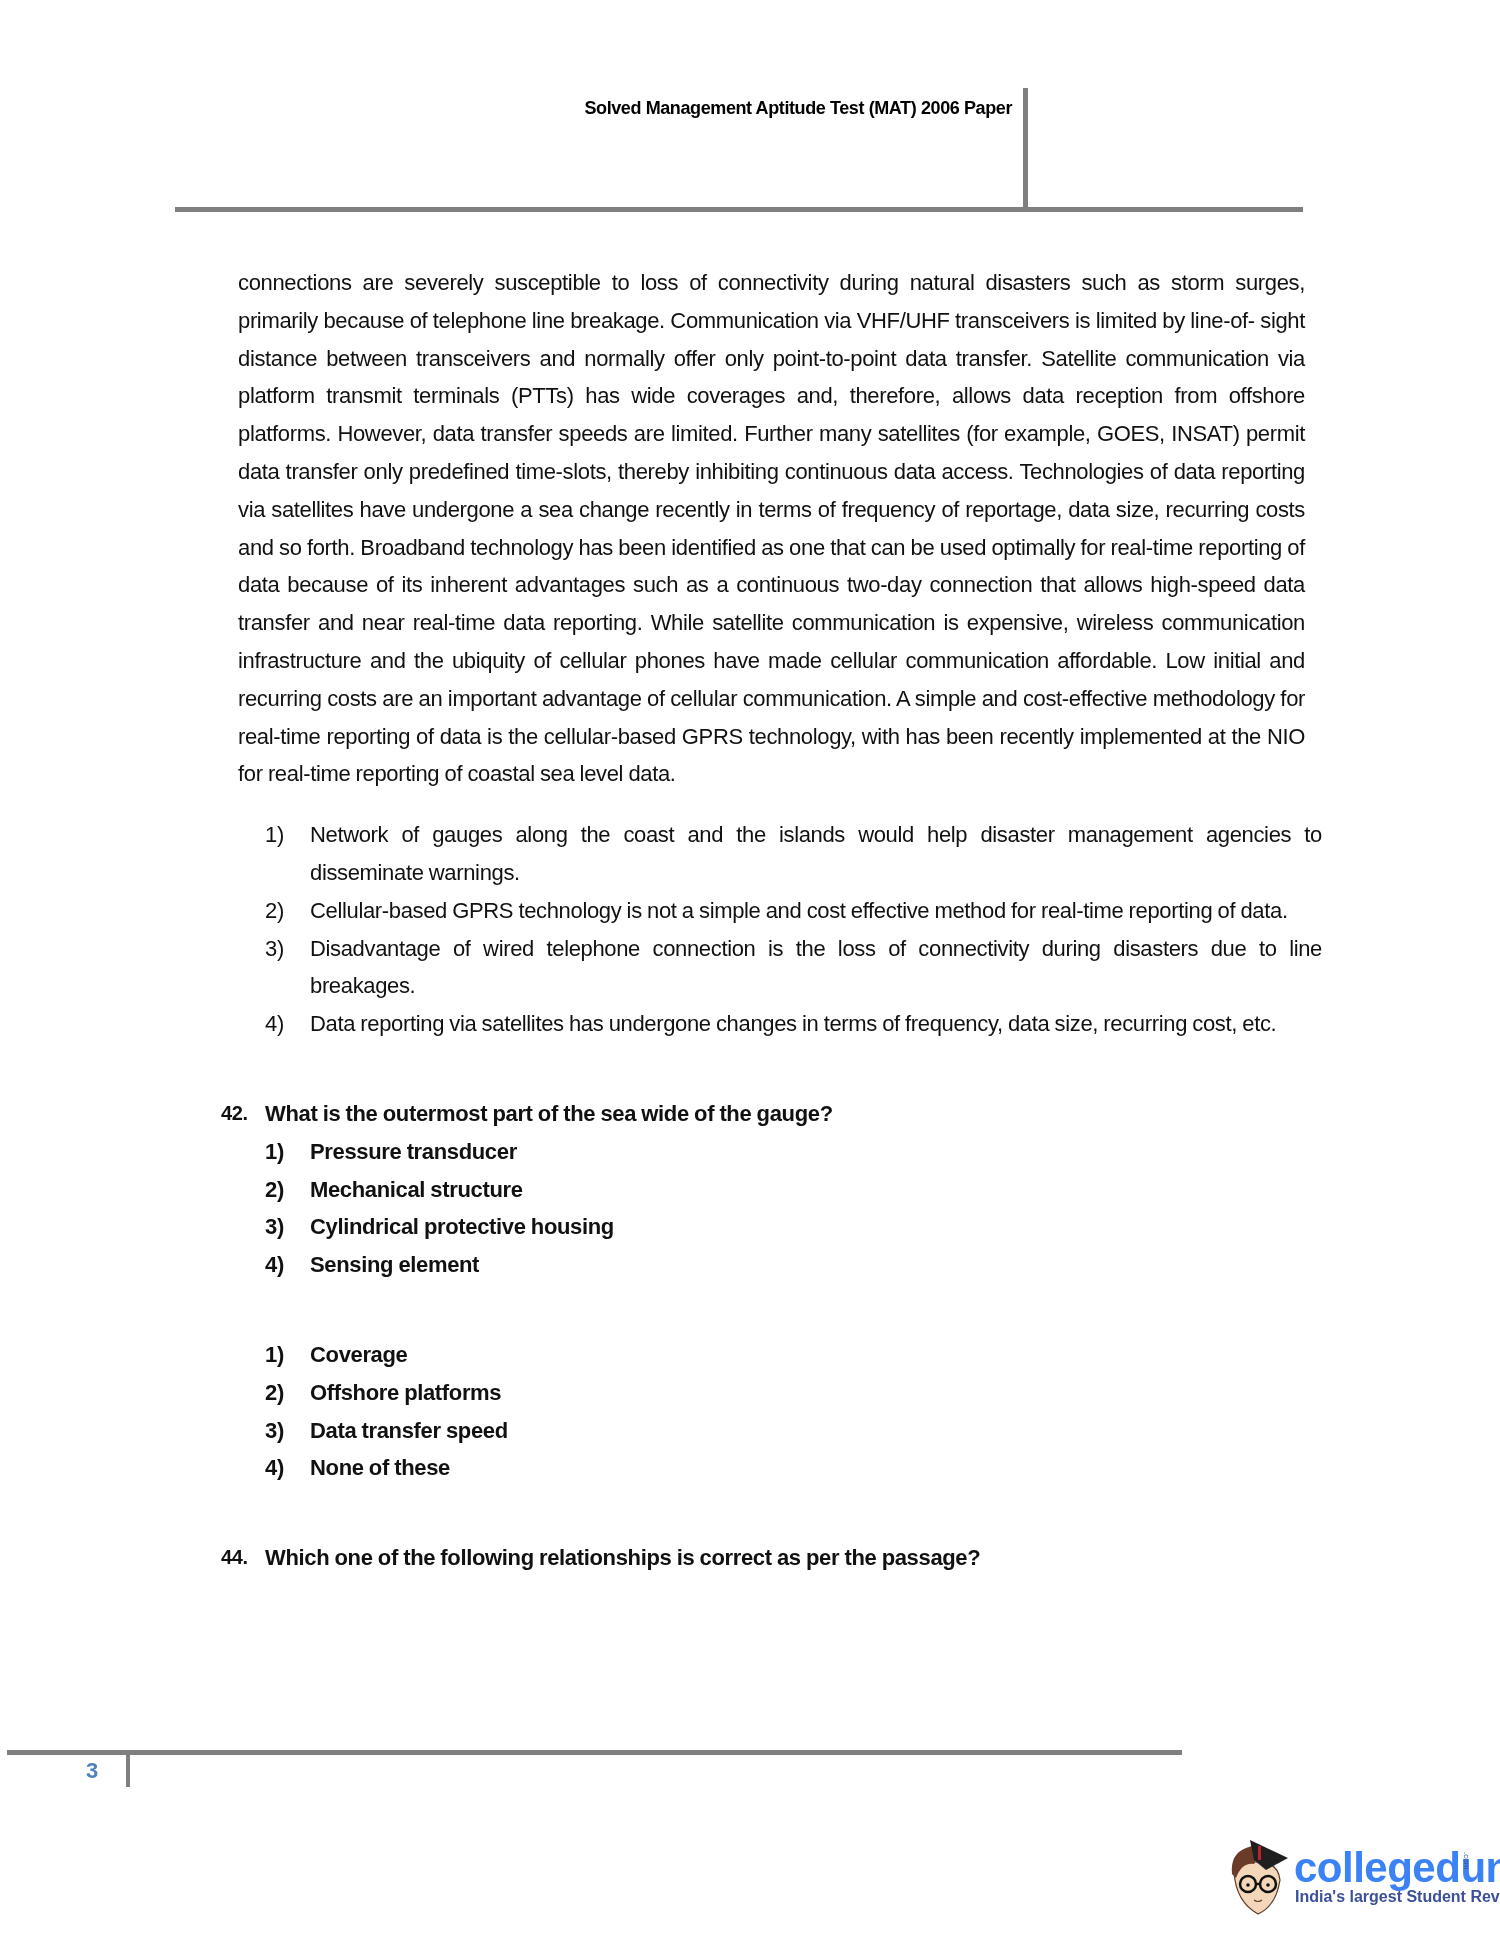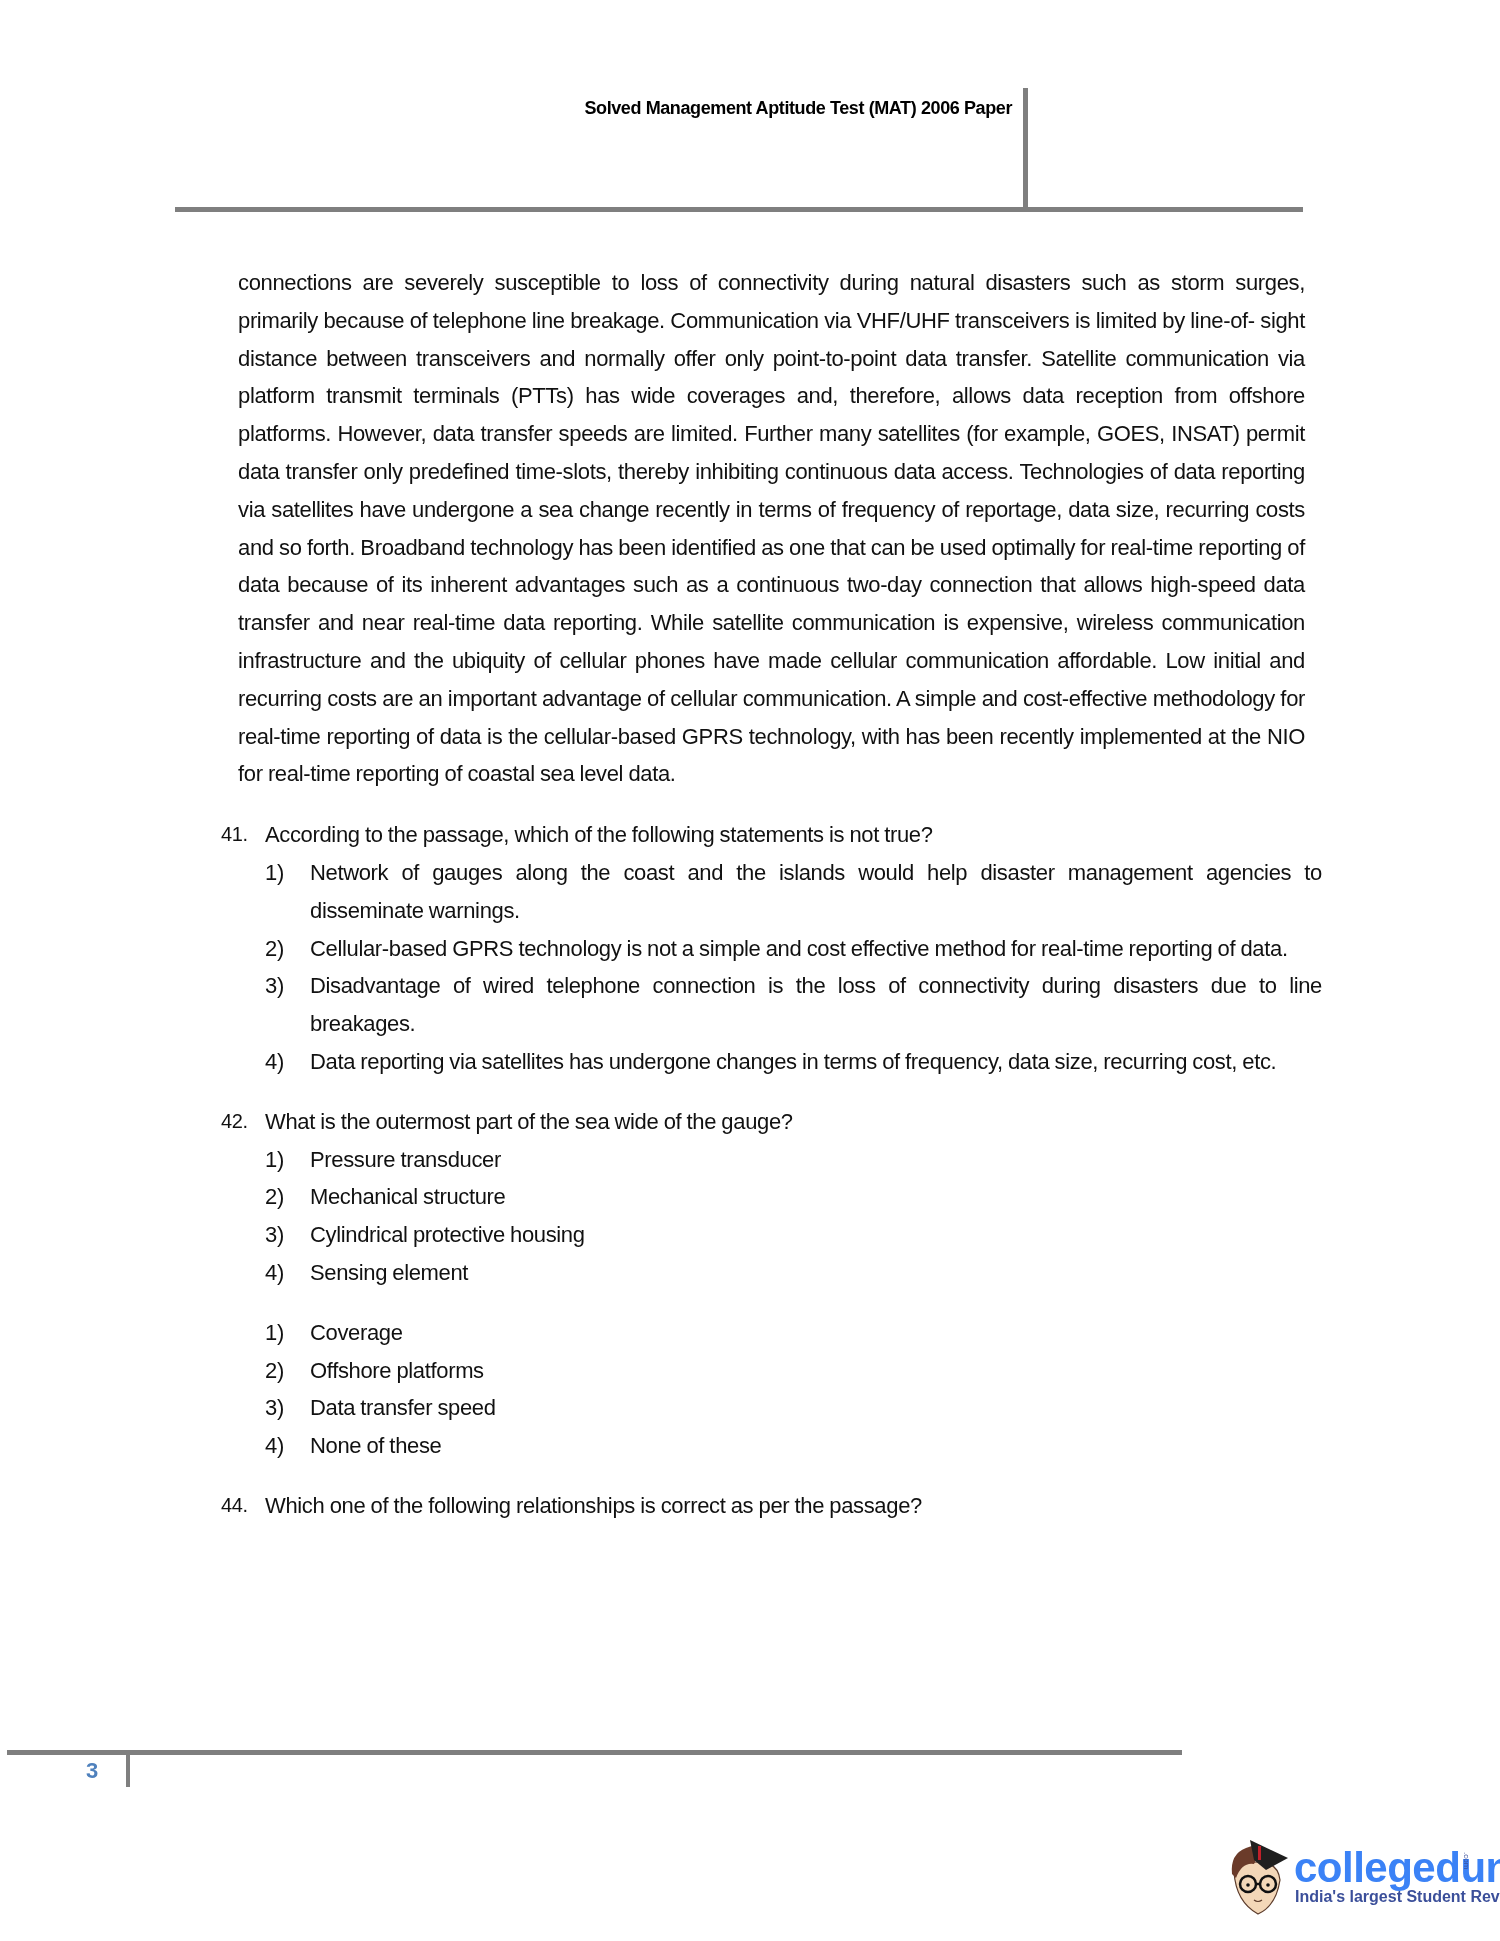--- a/index.html
+++ b/index.html
@@ -6,21 +6,21 @@
   body { width: 1500px; height: 1941px; position: relative; overflow: hidden;
          font-family: "Liberation Sans", "DejaVu Sans", sans-serif; color: #111; }
   .hdr-title { position: absolute; left: 300px; width: 712px; top: 98px; text-align: right;
                font-weight: bold; font-size: 18px; letter-spacing: -0.4px; color: #000; white-space: nowrap; }
   .hdr-vrule { position: absolute; left: 1023px; top: 88px; width: 5px; height: 122px; background: #7f7f7f; }
   .hdr-hrule { position: absolute; left: 175px; top: 207px; width: 1128px; height: 5px; background: #7f7f7f; }
   .content { position: absolute; left: 221px; top: 247px; width: 1101px;
              font-size: 22px; line-height: 37.8px; letter-spacing: -0.35px; word-spacing: -0.5px; }
   .para { text-align: justify; margin: 17px; }
   .q { margin-top: 23px; }
-  .q + .q { margin-top: 22px; }
+  .q + .q { margin-top: 52px; font-weight: bold; }
   .q-head { display: flex; }
   .q-num { width: 44px; flex: 0 0 44px; font-size: 20px; }
   .q-text { flex: 1; }
   .opts { margin: 0; padding: 0 0 0 44px; list-style: none; }
   .opt { display: flex; }
   .opt-num { width: 45px; flex: 0 0 45px; }
   .opt-text { flex: 1; text-align: justify; }
   .ftr-hrule { position: absolute; left: 7px; top: 1750px; width: 1175px; height: 5px; background: #7f7f7f; }
   .ftr-vrule { position: absolute; left: 126px; top: 1752px; width: 4px; height: 35px; background: #7f7f7f; }
   .page-num { position: absolute; left: 86px; top: 1758px; font-size: 22px; font-weight: bold; color: #4f81bd; }
@@ -36,24 +36,20 @@
 <body>
 
 <div class="hdr-title">Solved Management Aptitude Test (MAT) 2006 Paper</div>
 <div class="hdr-vrule"></div>
 <div class="hdr-hrule"></div>
 
 <div class="content">
   <p class="para">connections are severely susceptible to loss of connectivity during natural disasters such as storm surges, primarily because of telephone line breakage. Communication via VHF/UHF transceivers is limited by line-of- sight distance between transceivers and normally offer only point-to-point data transfer. Satellite communication via platform transmit terminals (PTTs) has wide coverages and, therefore, allows data reception from offshore platforms. However, data transfer speeds are limited. Further many satellites (for example, GOES, INSAT) permit data transfer only predefined time-slots, thereby inhibiting continuous data access. Technologies of data reporting via satellites have undergone a sea change recently in terms of frequency of reportage, data size, recurring costs and so forth. Broadband technology has been identified as one that can be used optimally for real-time reporting of data because of its inherent advantages such as a continuous two-day connection that allows high-speed data transfer and near real-time data reporting. While satellite communication is expensive, wireless communication infrastructure and the ubiquity of cellular phones have made cellular communication affordable. Low initial and recurring costs are an important advantage of cellular communication. A simple and cost-effective methodology for real-time reporting of data is the cellular-based GPRS technology, with has been recently implemented at the NIO for real-time reporting of coastal sea level data.</p>
 
   <div class="q">
-    <div class="q-head">
-      <span class="q-num">41.</span>
-      <span class="q-text">According to the passage, which of the following statements is not true?</span>
-    </div>
     <ul class="opts">
       <li class="opt">
           <span class="opt-num">1)</span>
           <span class="opt-text">Network of gauges along the coast and the islands would help disaster management agencies to disseminate warnings.</span>
         </li>
       <li class="opt">
           <span class="opt-num">2)</span>
           <span class="opt-text">Cellular-based GPRS technology is not a simple and cost effective method for real-time reporting of data.</span>
         </li>
       <li class="opt">

